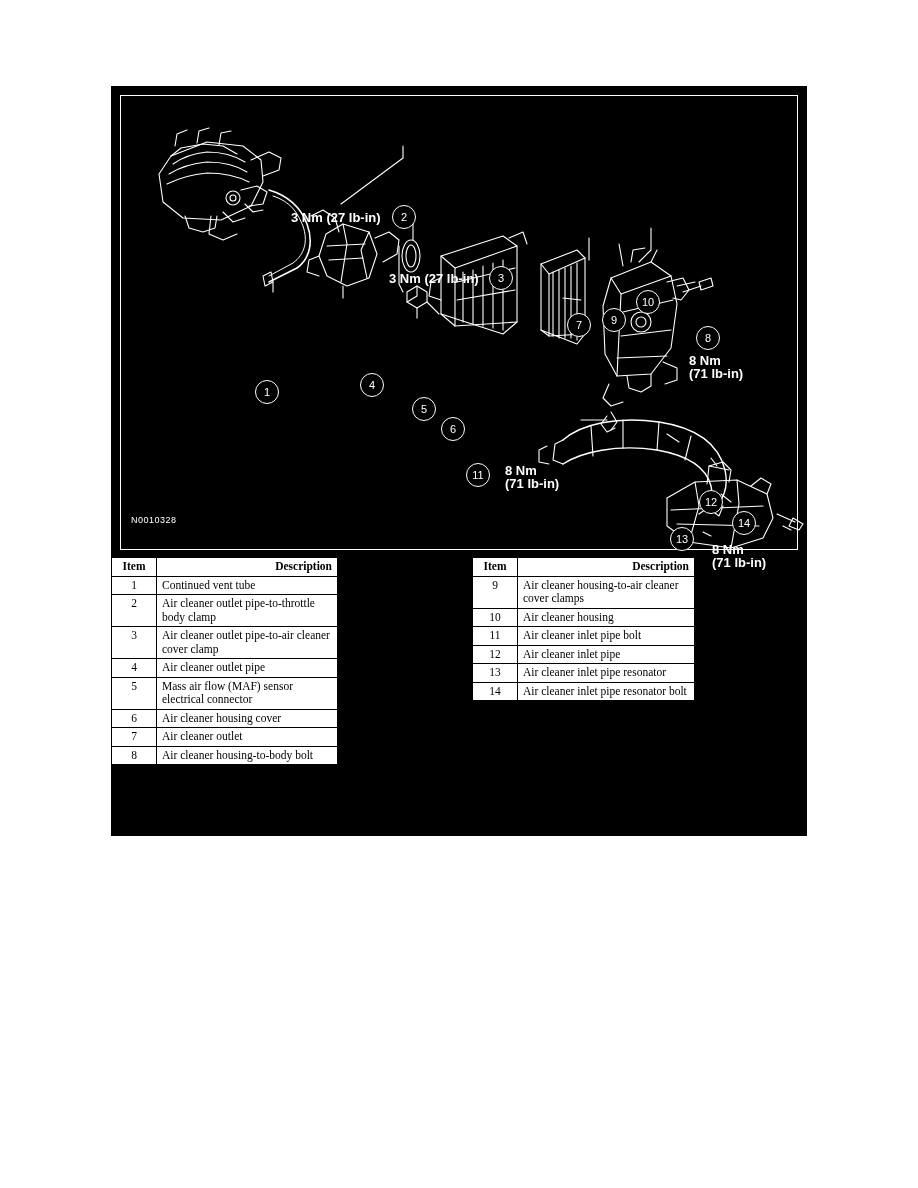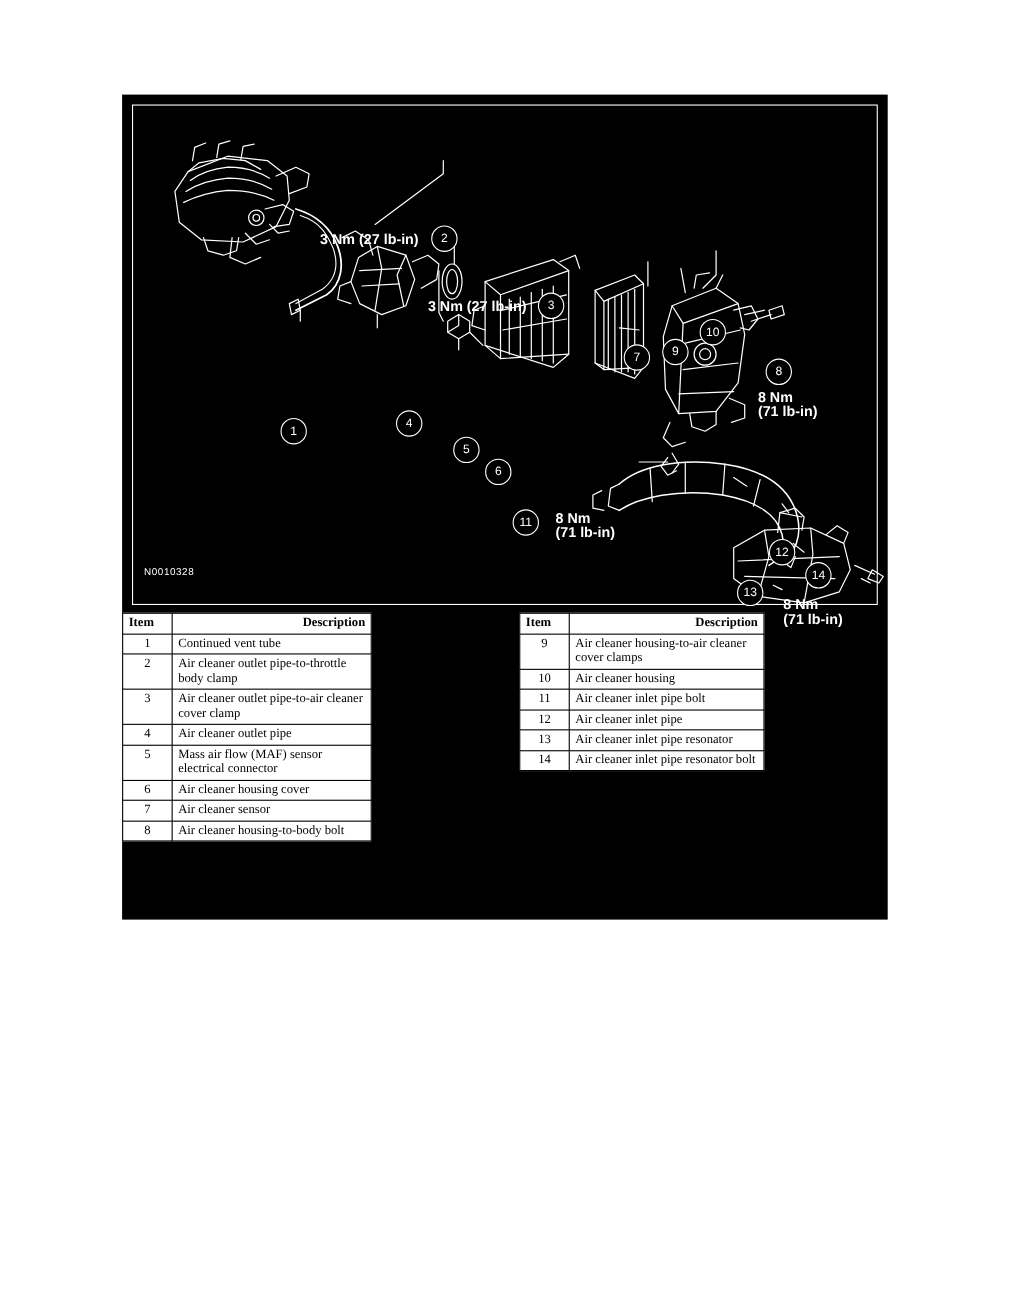--- a/index.html
+++ b/index.html
@@ -98,21 +98,21 @@
   .tbl th {
     font-weight: bold;
     font-size: 11.5px;
     text-align: right;
     padding: 2px 5px;
   }
   .tbl .col-item {
     width: 34px;
     text-align: center;
   }
-  .tbl th.col-item { text-align: left; }
+  .tbl th.col-item { text-align: center; }
   .continued {
     position: absolute;
     left: 116px;
     top: 819px;
     font-family: "Liberation Serif", serif;
     font-size: 9.5px;
     color: #000000;
   }
 </style>
 </head>
@@ -314,21 +314,21 @@
       <tr>
         <td class="col-item">5</td>
         <td>Mass air flow (MAF) sensor electrical connector</td>
       </tr>
       <tr>
         <td class="col-item">6</td>
         <td>Air cleaner housing cover</td>
       </tr>
       <tr>
         <td class="col-item">7</td>
-        <td>Air cleaner sensor</td>
+        <td>Air cleaner outlet</td>
       </tr>
       <tr>
         <td class="col-item">8</td>
         <td>Air cleaner housing-to-body bolt</td>
       </tr>
     </tbody>
   </table>
 
   <table class="tbl tbl-right">
     <thead>

